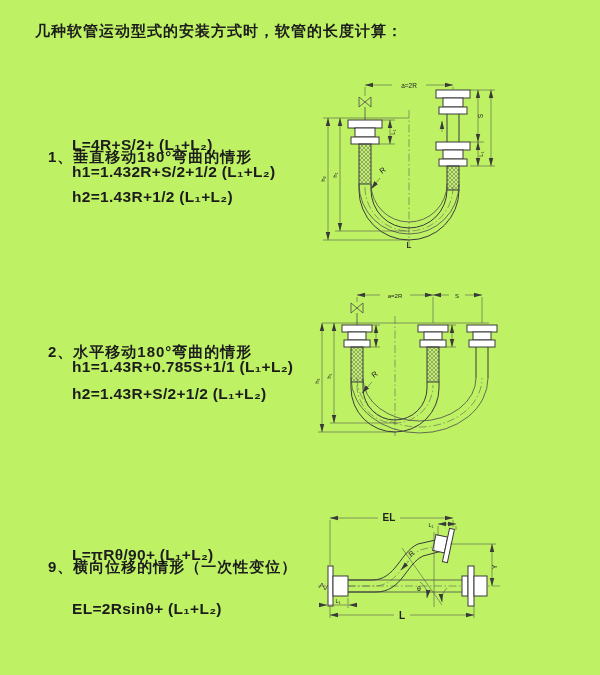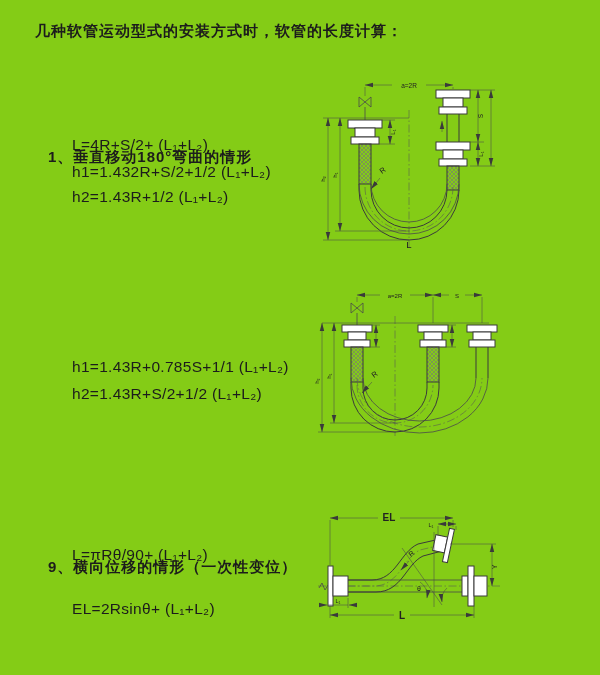--- a/index.html
+++ b/index.html
@@ -1,21 +1,21 @@
 <!DOCTYPE html>
 <html><head>
 <meta charset="utf-8">
 <style>
   html,body{margin:0;padding:0;background:#fff;}
-  #page{position:relative;width:600px;height:675px;background:#84cc16;overflow:hidden;
+  #page{position:relative;width:600px;height:675px;background:#bef264;overflow:hidden;
         font-family:"Liberation Sans","DejaVu Sans",sans-serif;color:#1c1c1c;
         border-right:1px solid #e2e2e2;border-bottom:1px solid #cfcfcf;}
   .title{position:absolute;left:35px;top:22px;font-size:15px;font-weight:700;letter-spacing:1px;}
   .heading{position:absolute;font-size:15px;font-weight:700;letter-spacing:1px;margin-top:40px;}
-  .formula{position:absolute;font-size:15.5px;font-weight:400;letter-spacing:.3px;}
+  .formula{position:absolute;font-size:15.5px;font-weight:700;letter-spacing:.3px;}
   svg{position:absolute;overflow:visible;}
   svg text{font-family:"Liberation Sans","DejaVu Sans",sans-serif;fill:#222;}
   .ln{stroke:#3a3a3a;stroke-width:1;fill:none;}
   .ln2{stroke:#4a4a4a;stroke-width:.8;fill:none;}
   .thin{stroke:#4a4a4a;stroke-width:.55;fill:none;}
   .cl{stroke:#555;stroke-width:.55;fill:none;stroke-dasharray:8 2.5 1.5 2.5;}
   .fl{stroke:#3a3a3a;stroke-width:1;fill:#fff;}
   .braid{stroke:#3a3a3a;stroke-width:1;}
 </style>
 </head>
@@ -23,20 +23,21 @@
 
 <div id="page">
 
   <div class="title">几种软管运动型式的安装方式时，软管的长度计算：</div>
 
   <div class="heading" style="left:48px;top:108px">1、垂直移动180°弯曲的情形</div>
   <div class="formula" style="left:72px;top:136px">L=4R+S/2+ (L₁+L₂)</div>
   <div class="formula" style="left:72px;top:163px">h1=1.432R+S/2+1/2 (L₁+L₂)</div>
   <div class="formula" style="left:72px;top:188px">h2=1.43R+1/2 (L₁+L₂)</div>
 
+  <div class="heading" style="left:48px;top:303px">2、水平移动180°弯曲的情形</div>
   <div class="formula" style="left:72px;top:358px">h1=1.43R+0.785S+1/1 (L₁+L₂)</div>
   <div class="formula" style="left:72px;top:385px">h2=1.43R+S/2+1/2 (L₁+L₂)</div>
 
   <div class="heading" style="left:48px;top:518px">9、横向位移的情形（一次性变位）</div>
   <div class="formula" style="left:72px;top:546px">L=πRθ/90+ (L₁+L₂)</div>
   <div class="formula" style="left:72px;top:600px">EL=2Rsinθ+ (L₁+L₂)</div>
 
   <svg style="left:318px;top:78px" width="190" height="174" viewBox="0 0 190 174">
     <defs>
       <marker id="ar1" markerWidth="9" markerHeight="6" refX="8.3" refY="3" orient="auto-start-reverse" markerUnits="userSpaceOnUse">

